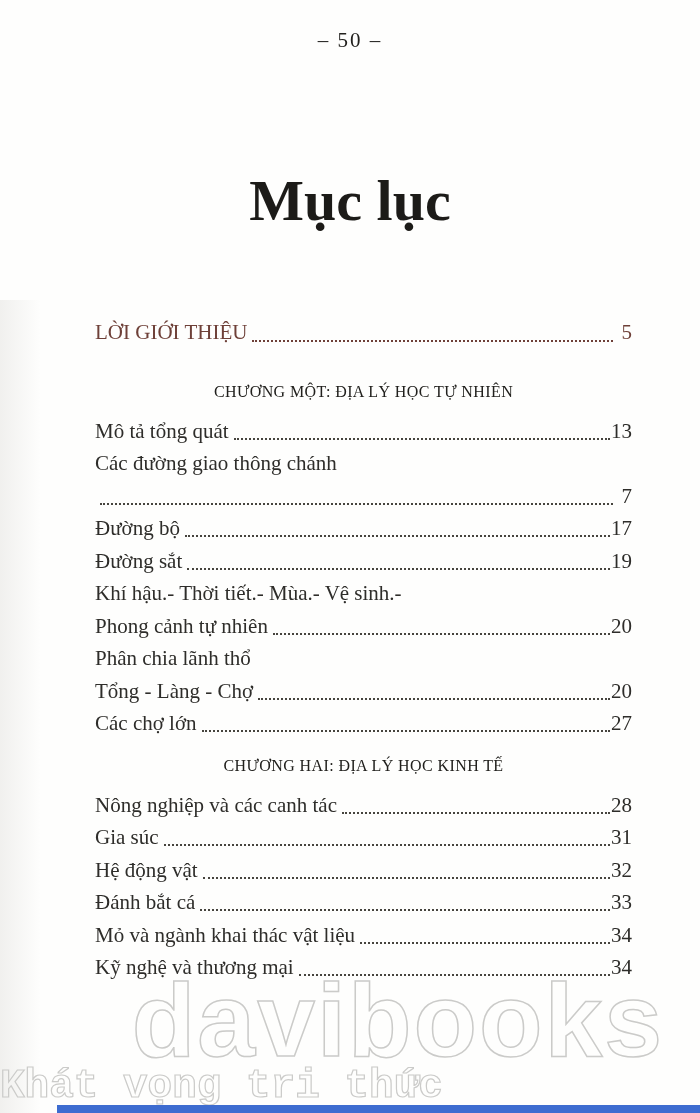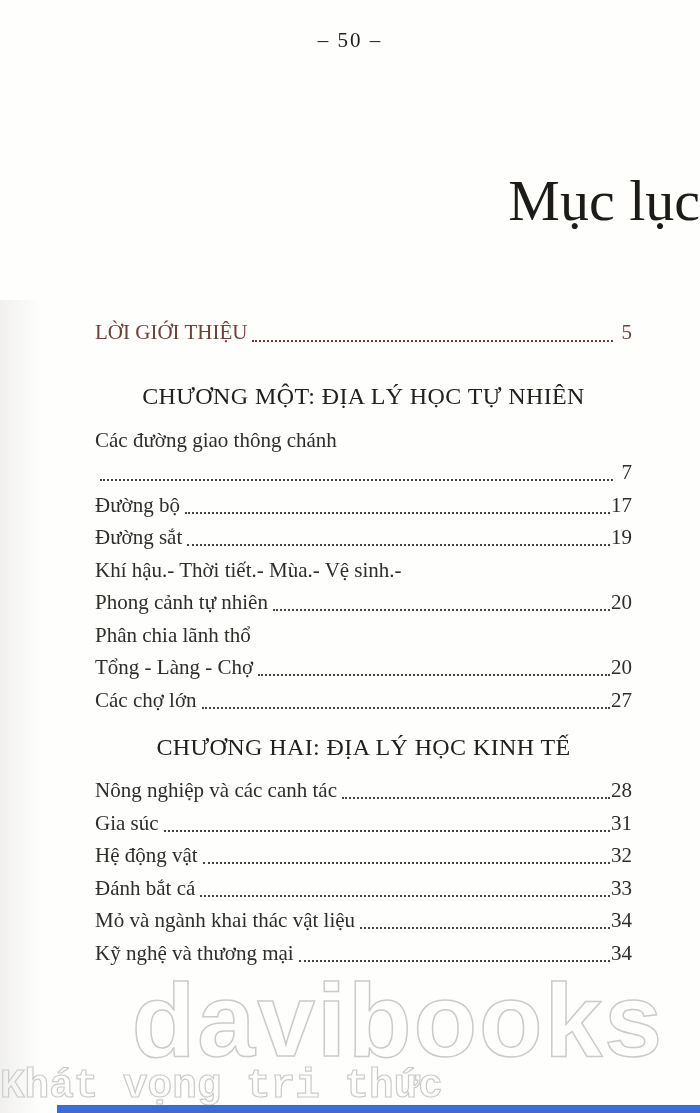--- a/index.html
+++ b/index.html
@@ -55,21 +55,21 @@
     text-align: right;
     min-width: 18px;
   }
   .entry.intro {
     color: var(--intro-color, #6e4038);
     height: 30px;
   }
   .entry.intro .leader { border-bottom-color: var(--intro-color, #6e4038); margin-bottom: 5px; }
   .chapter-heading {
     text-align: center;
-    font-size: 24px;
+    font-size: 16px;
     letter-spacing: 0.4px;
     color: #21201d;
     margin-top: 36px;
     margin-bottom: 12px;
   }
   .section + .section .chapter-heading { margin-top: 19px; }
   .watermark-brand {
     position: absolute;
     top: 968px; left: 0; width: 700px;
     text-align: center;
@@ -100,32 +100,37 @@
     background: var(--bar-color, #3d6cd0);
   }
 </style>
 </head>
 <body>
 
 <div class="scan-shadow-left"></div>
 
 <div class="page-num">– 50 –</div>
 
-<h1 class="book-title" style="font-weight:normal;margin:116px 0 0 0;text-align:right;">Mục lục</h1>
+<h1 class="book-title" style="font-weight:bold;margin:116px 0 0 0;">Mục lục</h1>
 
 <div class="toc">
   <div class="entry intro">
     <span class="label">LỜI GIỚI THIỆU</span>
     <span class="leader"></span>
     <span class="pageno">5</span>
   </div>
   <div>
   <div class="section">
     <div class="chapter-heading">CHƯƠNG MỘT: ĐỊA LÝ HỌC TỰ NHIÊN</div>
     <div class="entries">
+  <div class="entry">
+    <span class="label">Mô tả tổng quát</span>
+    <span class="leader"></span>
+    <span class="pageno">13</span>
+  </div>
 
   <div class="entry no-page">
     <span class="label">Các đường giao thông chánh</span>
 
   </div>
 
   <div class="entry">
     <span class="leader"></span>
     <span class="pageno">7</span>
   </div>

